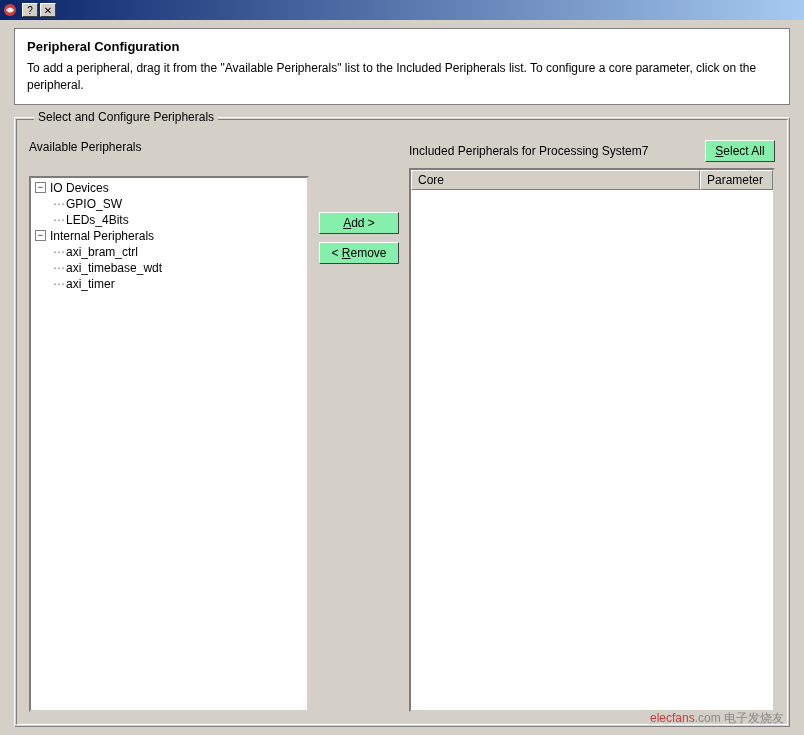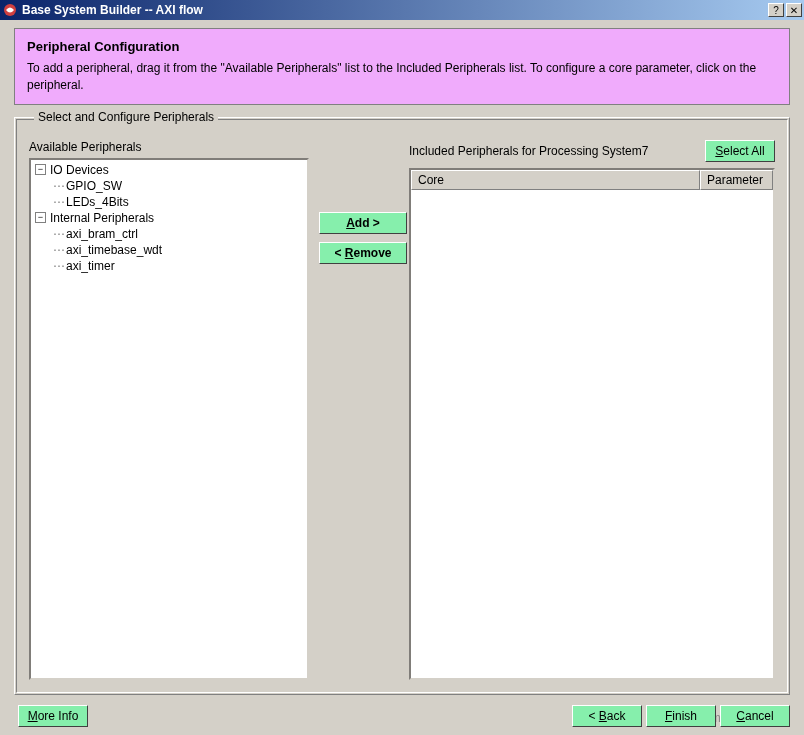--- a/index.html
+++ b/index.html
@@ -6,73 +6,72 @@
 body { font-family: "SimSun", "MS Sans Serif", sans-serif; font-size: 12px; background: #d4d0c8; width: 804px; height: 735px; overflow: hidden; }
 
 .titlebar { background: linear-gradient(to right, #0a246a, #a6caf0); color: #fff; height: 20px; display: flex; align-items: center; padding: 0 2px; }
 .titlebar .icon { width: 16px; height: 16px; margin-right: 4px; display: flex; align-items: center; justify-content: center; }
 .titlebar .title { flex: 1; font-weight: bold; font-size: 12px; }
 .titlebar .winbtns { display: flex; gap: 2px; }
 .titlebar .winbtn { width: 16px; height: 14px; background: #d4d0c8; border: 1px solid #fff; border-right-color: #404040; border-bottom-color: #404040; display: flex; align-items: center; justify-content: center; font-size: 10px; font-family: sans-serif; color: #000; cursor: pointer; }
 
 .content { padding: 8px 14px; background: #d4d0c8; height: calc(100% - 20px); display: flex; flex-direction: column; }
 
-.header { background: #f0abfc; border: 1px solid #808080; padding: 10px 12px; margin-bottom: 12px; }
+.header { background: #ffffff; border: 1px solid #808080; padding: 10px 12px; margin-bottom: 12px; }
 .header h1 { font-size: 13px; font-weight: bold; margin-bottom: 6px; }
 .header p { font-size: 12px; line-height: 1.4; }
 
 .fieldset { border: 1px solid #808080; border-top-color: #fff; border-left-color: #fff; position: relative; padding: 22px 14px 14px 14px; flex: 1; display: flex; flex-direction: column; }
 .fieldset::before { content: ""; position: absolute; inset: 1px; border: 1px solid #808080; border-bottom-color: #fff; border-right-color: #fff; pointer-events: none; }
 .fieldset .legend { position: absolute; top: -8px; left: 19px; background: #d4d0c8; padding: 0 4px; font-size: 12px; z-index: 1; }
 
 .columns { display: flex; flex: 1; gap: 10px; position: relative; z-index: 1; }
 .col-left { width: 280px; display: flex; flex-direction: column; }
 .col-mid { width: 80px; display: flex; flex-direction: column; justify-content: flex-start; padding-top: 72px; gap: 8px; }
 .col-right { flex: 1; display: flex; flex-direction: column; }
 
-.section-label { font-size: 12px; margin-bottom: 4px; }
+.section-label { font-size: 12px; margin-bottom: 22px; }
 
 .listbox { background: #fff; border: 2px inset #d4d0c8; flex: 1; overflow: auto; }
 .listheader { display: flex; }
 .listheader .hcell { background: #d4d0c8; border: 1px solid; border-color: #fff #808080 #808080 #fff; padding: 2px 6px; font-size: 12px; }
 .col-left .hcell { flex: 1; }
 .col-right .hcell.core { flex: 1; }
 .col-right .hcell.param { width: 73px; }
 
 .tree { padding: 2px 4px; font-size: 12px; line-height: 16px; }
 .tree-row { display: flex; align-items: center; white-space: nowrap; cursor: pointer; }
 .tree-indent { display: inline-block; width: 18px; }
 .tree-toggle { width: 11px; height: 11px; border: 1px solid #808080; display: inline-flex; align-items: center; justify-content: center; font-size: 9px; line-height: 1; margin-right: 4px; background: #fff; font-family: sans-serif; }
 .tree-dots { color: #808080; letter-spacing: -1px; margin-right: 2px; }
 
 .right-top { display: flex; align-items: center; margin-bottom: 6px; }
 .right-top .section-label { flex: 1; margin-bottom: 0; }
 
 .btn { background: #86efac; border: 1px solid; border-color: #fff #404040 #404040 #fff; padding: 3px 8px; font-size: 12px; font-family: inherit; cursor: pointer; min-width: 70px; text-align: center; }
 .btn .u { text-decoration: underline; }
-.col-mid .btn { width: 88px; font-weight: bold; }
+.col-mid .btn { width: 80px; }
 
 .footer { display: flex; padding-top: 10px; position: relative; z-index: 1; }
 .footer .spacer { flex: 1; }
 .footer .btn { min-width: 70px; margin-left: 4px; }
 
 .watermark { position: absolute; bottom: 8px; right: 20px; color: #888; font-size: 12px; pointer-events: none; }
 .watermark .r { color: #c04040; }
 </style>
 </head>
 <body>
 
 <div class="titlebar">
   <span class="icon">
     <svg width="14" height="14" viewBox="0 0 14 14">
         <circle cx="7" cy="7" r="6" fill="#d04040"></circle>
         <path d="M3 7 Q7 2 11 7 Q7 12 3 7" fill="#fff"></path>
       </svg>
   </span>
-  <span class="title">Base System Builder -- AXI flow</span>
   <div class="winbtns">
     <div class="winbtn">?</div>
     <div class="winbtn">✕</div>
   </div>
 </div>
 
 <div class="content">
   <div class="header">
     <h1>Peripheral Configuration</h1>
     <p>To add a peripheral, drag it from the "Available Peripherals" list to the Included Peripherals list. To configure a core parameter, click on the peripheral.</p>
@@ -136,24 +135,17 @@
         <div class="listbox">
           <div class="listheader">
             <div class="hcell core">Core</div>
             <div class="hcell param">Parameter</div>
           </div>
         </div>
       </div>
     </div>
   </div>
 
-  <div class="footer">
-    <button class="btn"><span class="u">M</span>ore Info</button>
-    <div class="spacer"></div>
-    <button class="btn">&lt; <span class="u">B</span>ack</button>
-    <button class="btn"><span class="u">F</span>inish</button>
-    <button class="btn"><span class="u">C</span>ancel</button>
-  </div>
 </div>
 
 <div class="watermark">
   <span class="r">elecfans</span><span>.com 电子发烧友</span>
 </div>
 
 </body></html>

